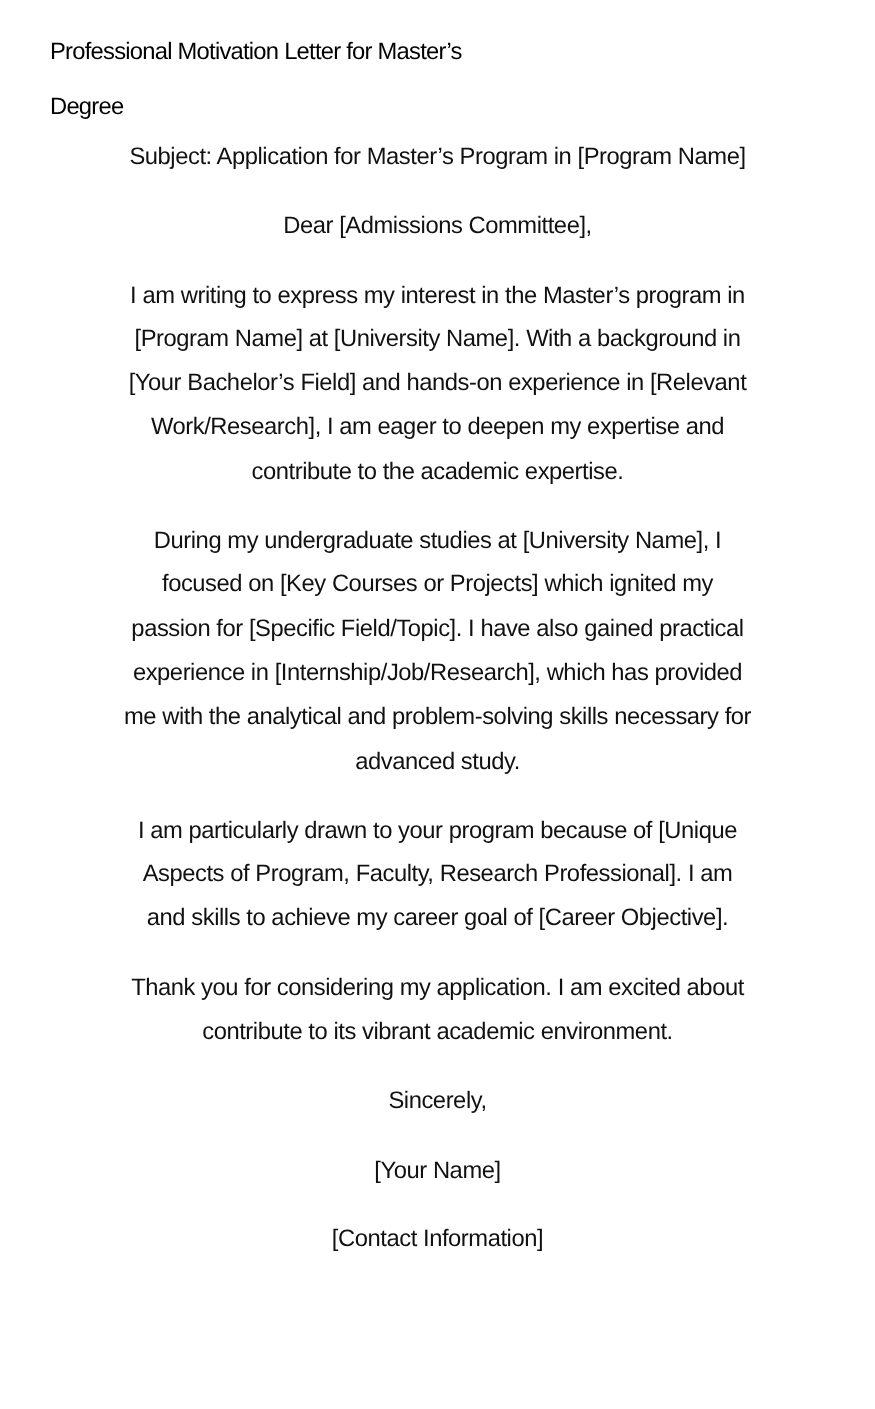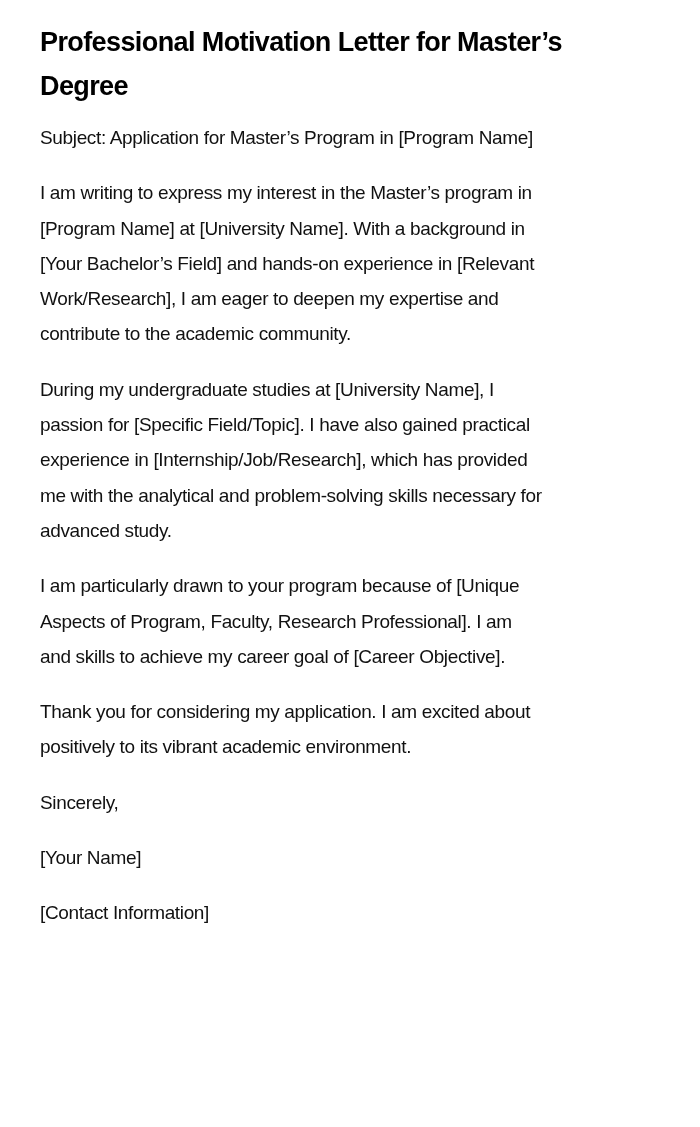--- a/index.html
+++ b/index.html
@@ -1,75 +1,80 @@
 <!DOCTYPE html>
 <html><head>
 <meta charset="utf-8">
 <style>
   html, body { margin: 0; padding: 0; background: #ffffff; }
   body { width: 700px; height: 1127px; overflow: hidden; position: relative; }
   .page { position: absolute; left: 40px; top: 20px; width: 620px; color: #111111; }
   .title {
     font-family: "Liberation Sans", sans-serif;
-    font-weight: bold;
-    font-size: 27px;
+    font-weight: normal;
+    font-size: 19px;
     line-height: 44px;
     margin: 0;
     letter-spacing: -0.6px;
     color: #000000;
   }
   .para {
     font-family: "Liberation Sans", sans-serif;
     font-size: 19px;
     line-height: 35.3px;
-    margin: 12px 0 20px 0;
+    margin: 0 0 20px 0;
     letter-spacing: -0.35px;
     color: #111111;
+    text-align: center;
   }
   .line { display: block; white-space: nowrap; }
 </style>
 </head>
 <body>
 
 <div class="page">
   <h1 class="title">
     <span class="line">Professional Motivation Letter for Master’s</span>
     <span class="line">Degree</span>
   </h1>
 
   <p class="para">
     <span class="line">Subject: Application for Master’s Program in [Program Name]</span>
   </p>
 
+  <p class="para">
+    <span class="line">Dear [Admissions Committee],</span>
+  </p>
 
   <p class="para">
     <span class="line">I am writing to express my interest in the Master’s program in</span>
     <span class="line">[Program Name] at [University Name]. With a background in</span>
     <span class="line">[Your Bachelor’s Field] and hands-on experience in [Relevant</span>
     <span class="line">Work/Research], I am eager to deepen my expertise and</span>
-    <span class="line">contribute to the academic community.</span>
+    <span class="line">contribute to the academic expertise.</span>
   </p>
 
   <p class="para">
     <span class="line">During my undergraduate studies at [University Name], I</span>
+    <span class="line">focused on [Key Courses or Projects] which ignited my</span>
     <span class="line">passion for [Specific Field/Topic]. I have also gained practical</span>
     <span class="line">experience in [Internship/Job/Research], which has provided</span>
     <span class="line">me with the analytical and problem-solving skills necessary for</span>
     <span class="line">advanced study.</span>
   </p>
 
   <p class="para">
     <span class="line">I am particularly drawn to your program because of [Unique</span>
     <span class="line">Aspects of Program, Faculty, Research Professional]. I am</span>
     <span class="line">and skills to achieve my career goal of [Career Objective].</span>
   </p>
 
   <p class="para">
     <span class="line">Thank you for considering my application. I am excited about</span>
-    <span class="line">positively to its vibrant academic environment.</span>
+    <span class="line">contribute to its vibrant academic environment.</span>
   </p>
 
   <p class="para">
     <span class="line">Sincerely,</span>
   </p>
 
   <p class="para">
     <span class="line">[Your Name]</span>
   </p>
 

